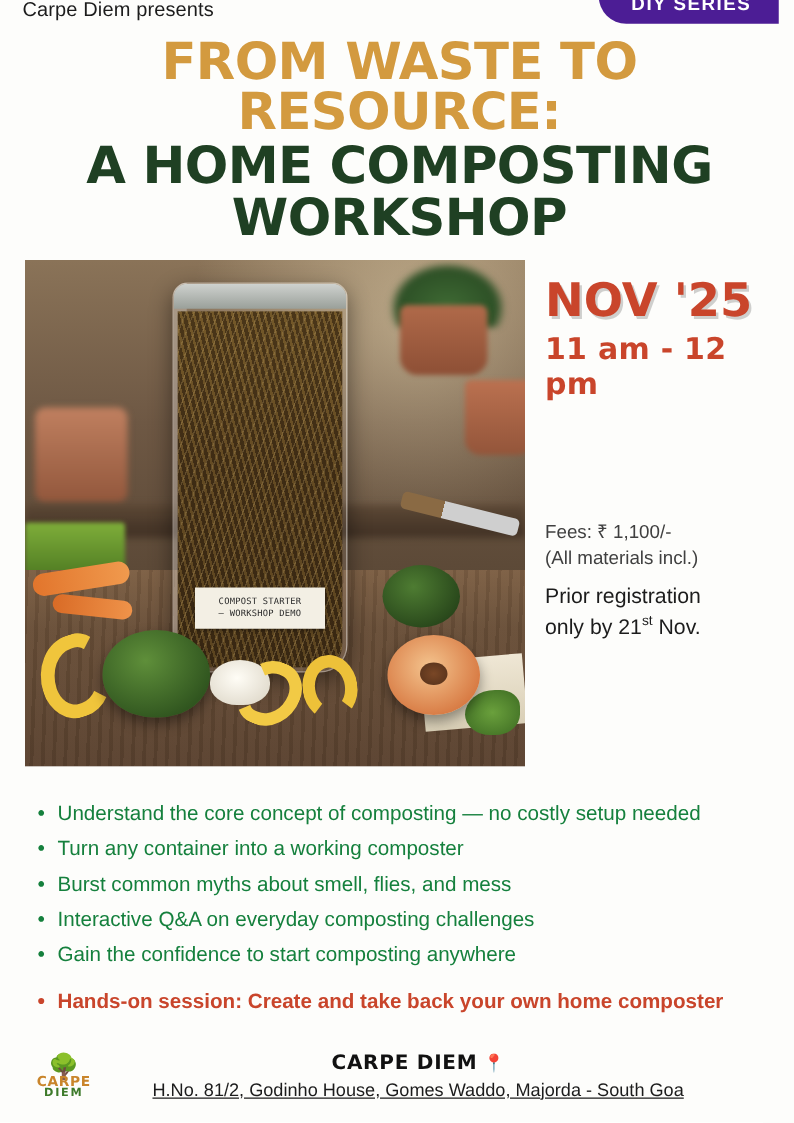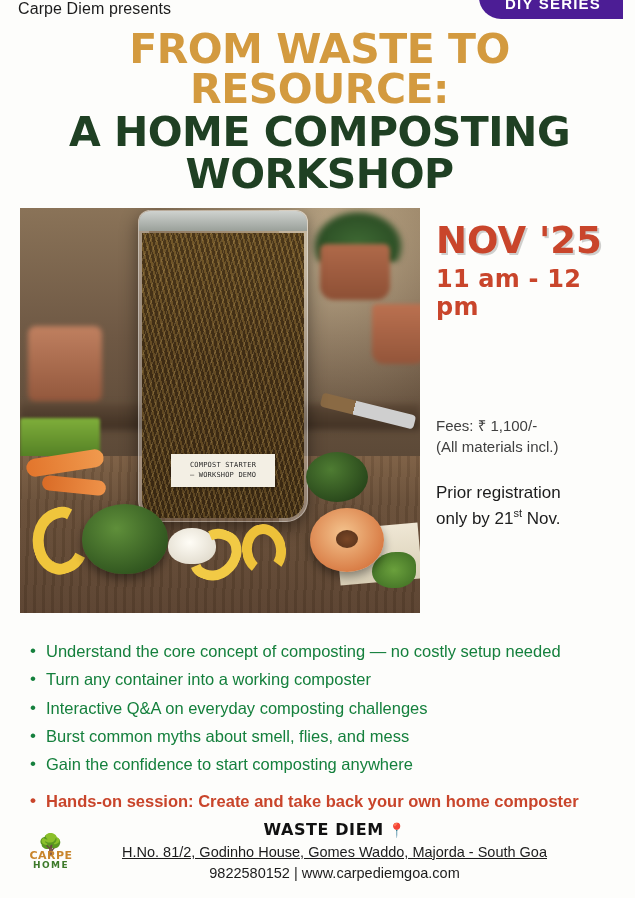--- a/index.html
+++ b/index.html
@@ -130,21 +130,21 @@
     position: absolute; left: 0; top: 248px; width: 400px; height: 157px;
     background: linear-gradient(180deg, #7d5f44 0%, #694f38 30%, #5a422f 100%);
   }
   .table:after {
     content:""; position: absolute; inset: 0;
     background: repeating-linear-gradient(92deg, rgba(0,0,0,.12) 0 3px, rgba(255,255,255,.04) 3px 9px);
     opacity: .6;
   }
   
   .jar {
-    position: absolute; left: 118px; top: 2px; width: 170px; height: 312px;
+    position: absolute; left: 118px; top: 18px; width: 140px; height: 312px;
     border-radius: 12px 12px 22px 22px;
     background: linear-gradient(90deg, rgba(255,255,255,.30) 0 10px, rgba(255,255,255,.07) 10px 140px, rgba(255,255,255,.28) 140px 170px);
     box-shadow: 0 6px 18px rgba(0,0,0,.45);
     overflow: hidden;
     border: 1px solid rgba(255,255,255,.35);
   }
   .jar-lid {
     position: absolute; left: 0; top: 0; width: 100%; height: 20px;
     background: linear-gradient(180deg,#cfd2cf,#9aa09a);
     border-radius: 10px 10px 0 0;
@@ -265,21 +265,21 @@
     margin-top: 4px;
     letter-spacing: .2px;
   }
   .fees {
     margin-top: 94px;
     font-size: 15px;
     color: #404040;
     line-height: 1.42;
   }
   .prior {
-    margin-top: 24px;
+    margin-top: 8px;
     font-size: 17px;
     color: #1c1c1c;
     line-height: 1.42;
   }
   .prior sup { font-size: 11px; vertical-align: super; }
 
   
   .bullets {
     padding: 24px 20px 0 30px;
   }
@@ -425,35 +425,34 @@
       <div class="prior">
         <div>Prior registration</div>
         <div><span>only by 21</span><sup>st</sup><span> Nov.</span></div>
       </div>
     </div>
   </div>
 
   <ul class="bullets">
     <li>Understand the core concept of composting — no costly setup needed</li>
     <li>Turn any container into a working composter</li>
+    <li>Burst common myths about smell, flies, and mess</li>
     <li>Interactive Q&amp;A on everyday composting challenges</li>
-    <li>Burst common myths about smell, flies, and mess</li>
     <li>Gain the confidence to start composting anywhere</li>
     <li class="highlight">Hands-on session: Create and take back your own home composter</li>
   </ul>
 
   <div class="footer">
     <div class="logo">
       <div class="tree">🌳</div>
       <span class="lname">CARPE</span>
-      <span class="lname2">HOME</span>
+      <span class="lname2">DIEM</span>
     </div>
     <div class="footer-text">
       <div>
-        <span class="fname">WASTE DIEM</span>
+        <span class="fname">CARPE DIEM</span>
         <span class="pin">📍</span>
       </div>
       <div class="faddr">H.No. 81/2, Godinho House, Gomes Waddo, Majorda - South Goa</div>
-      <div class="fcontact">9822580152 | www.carpediemgoa.com</div>
     </div>
   </div>
 
 </div>
 
 </body></html>

